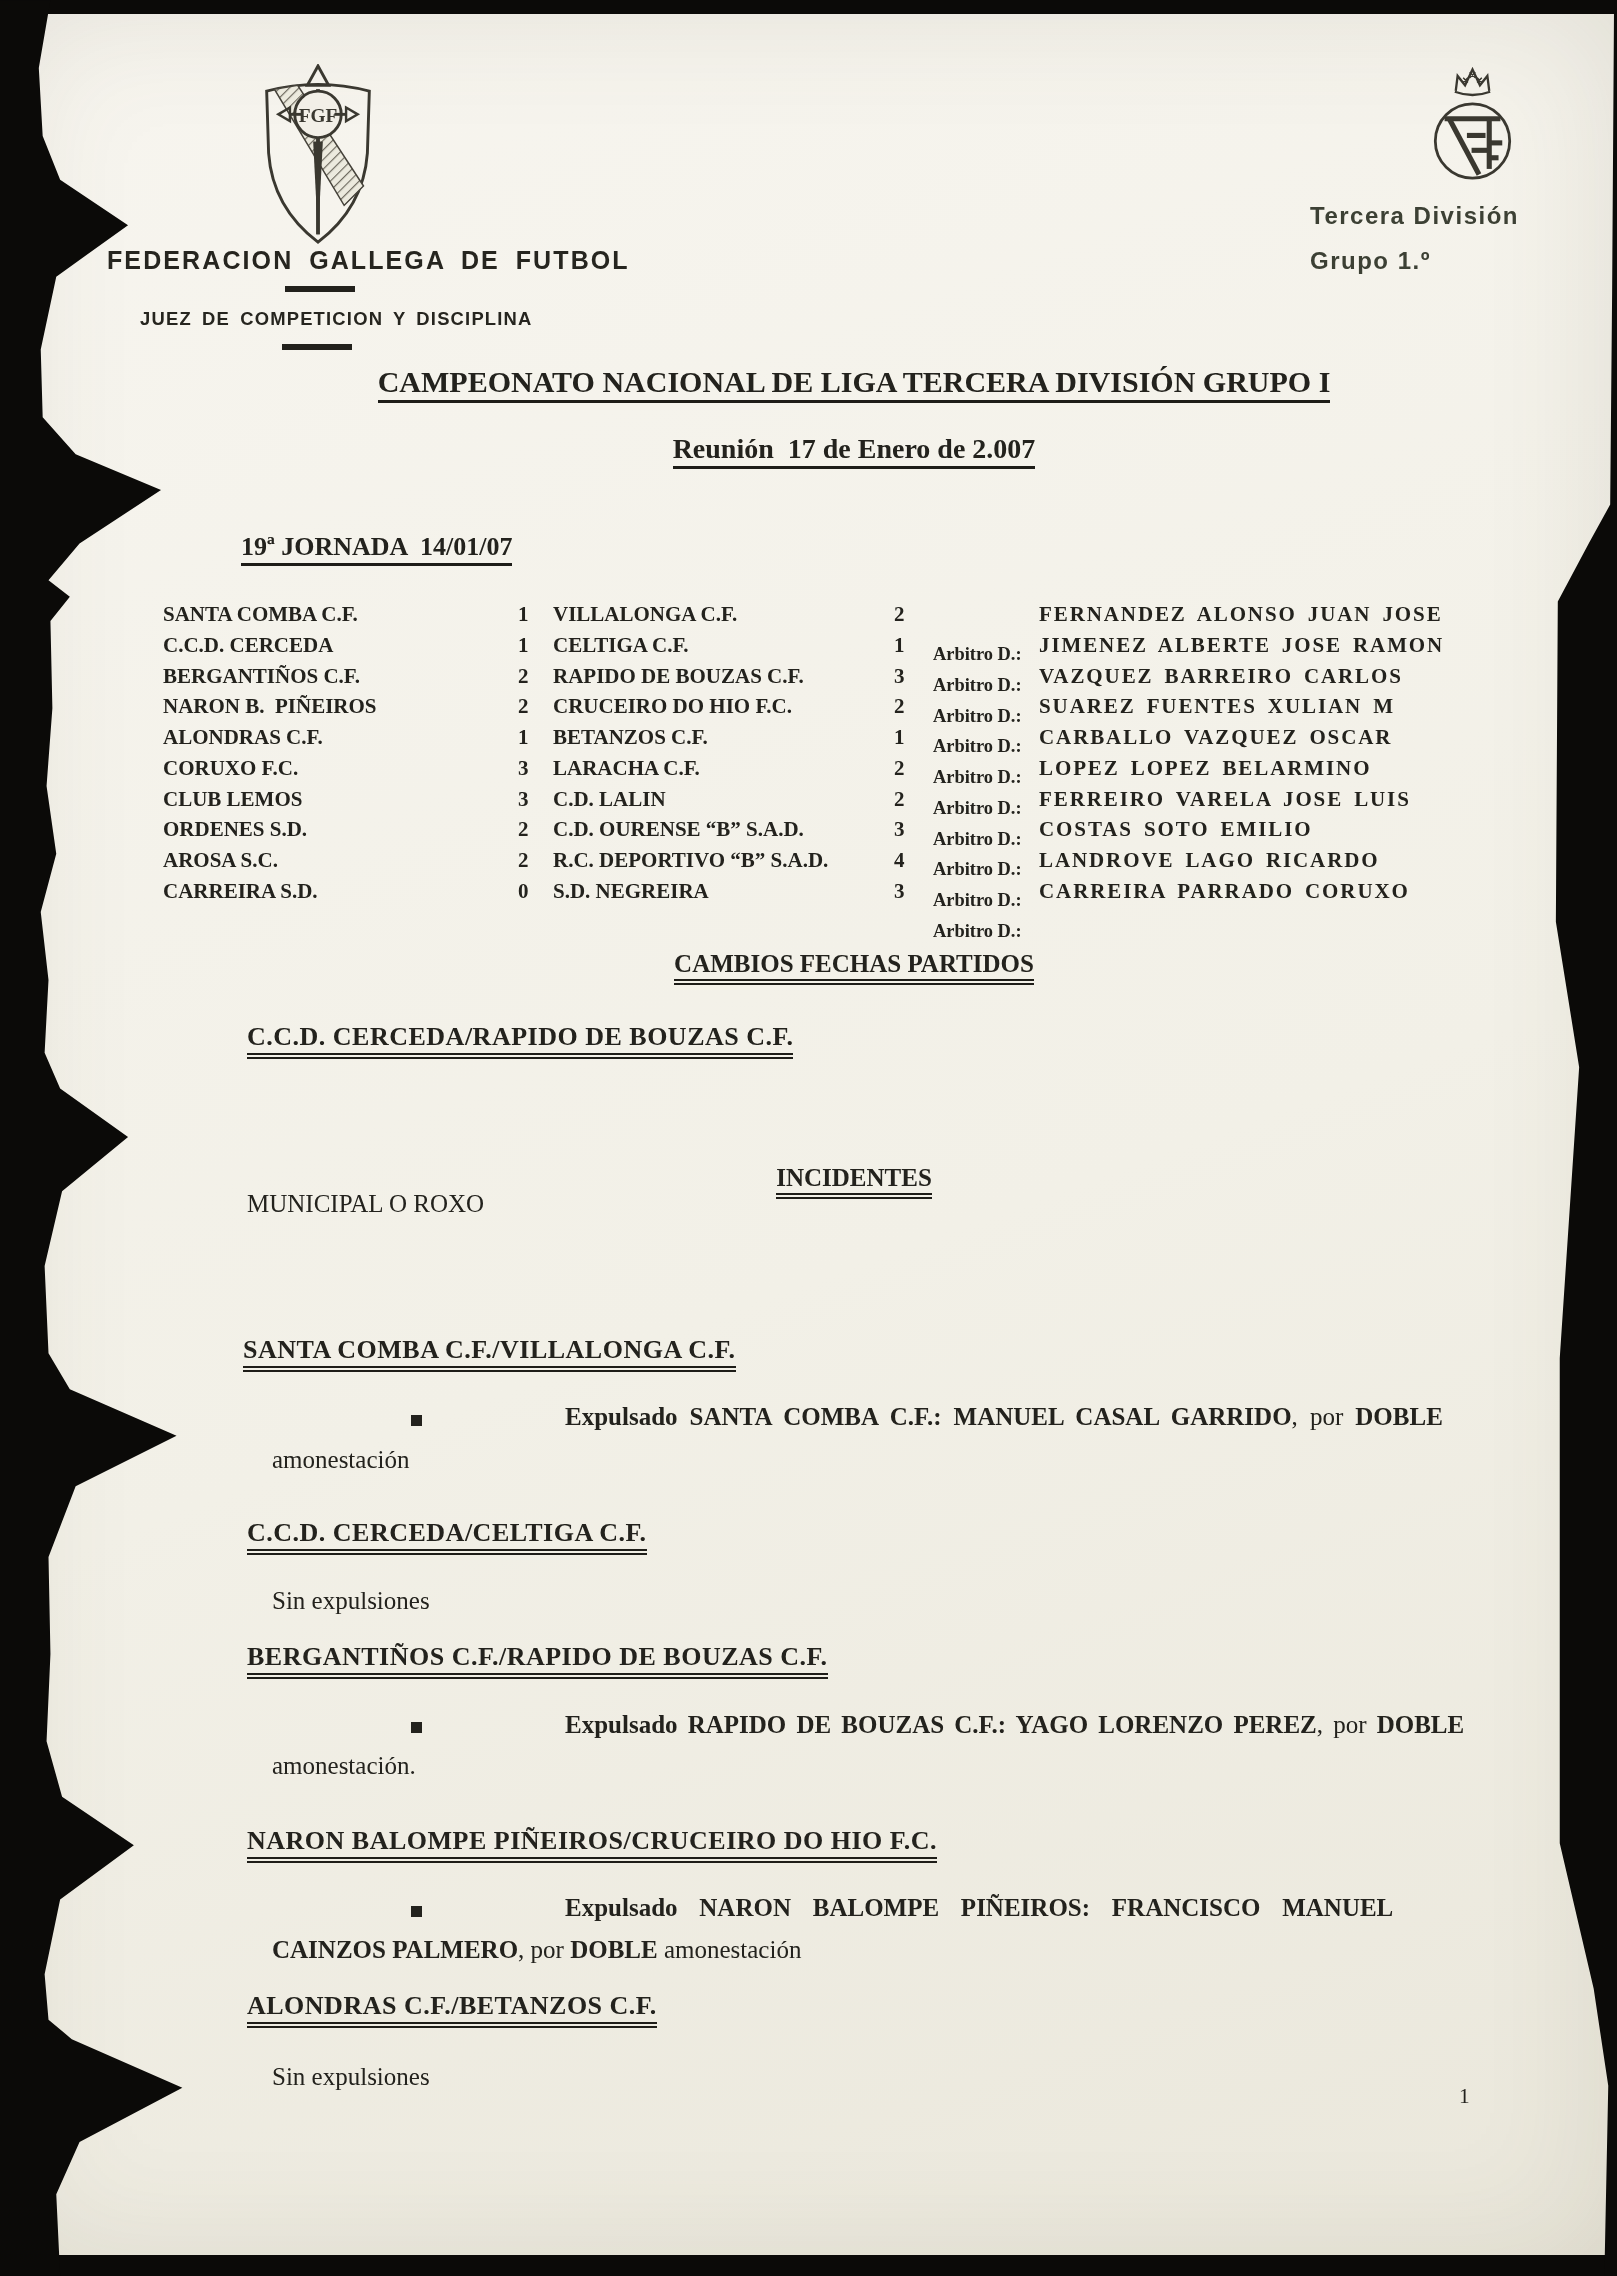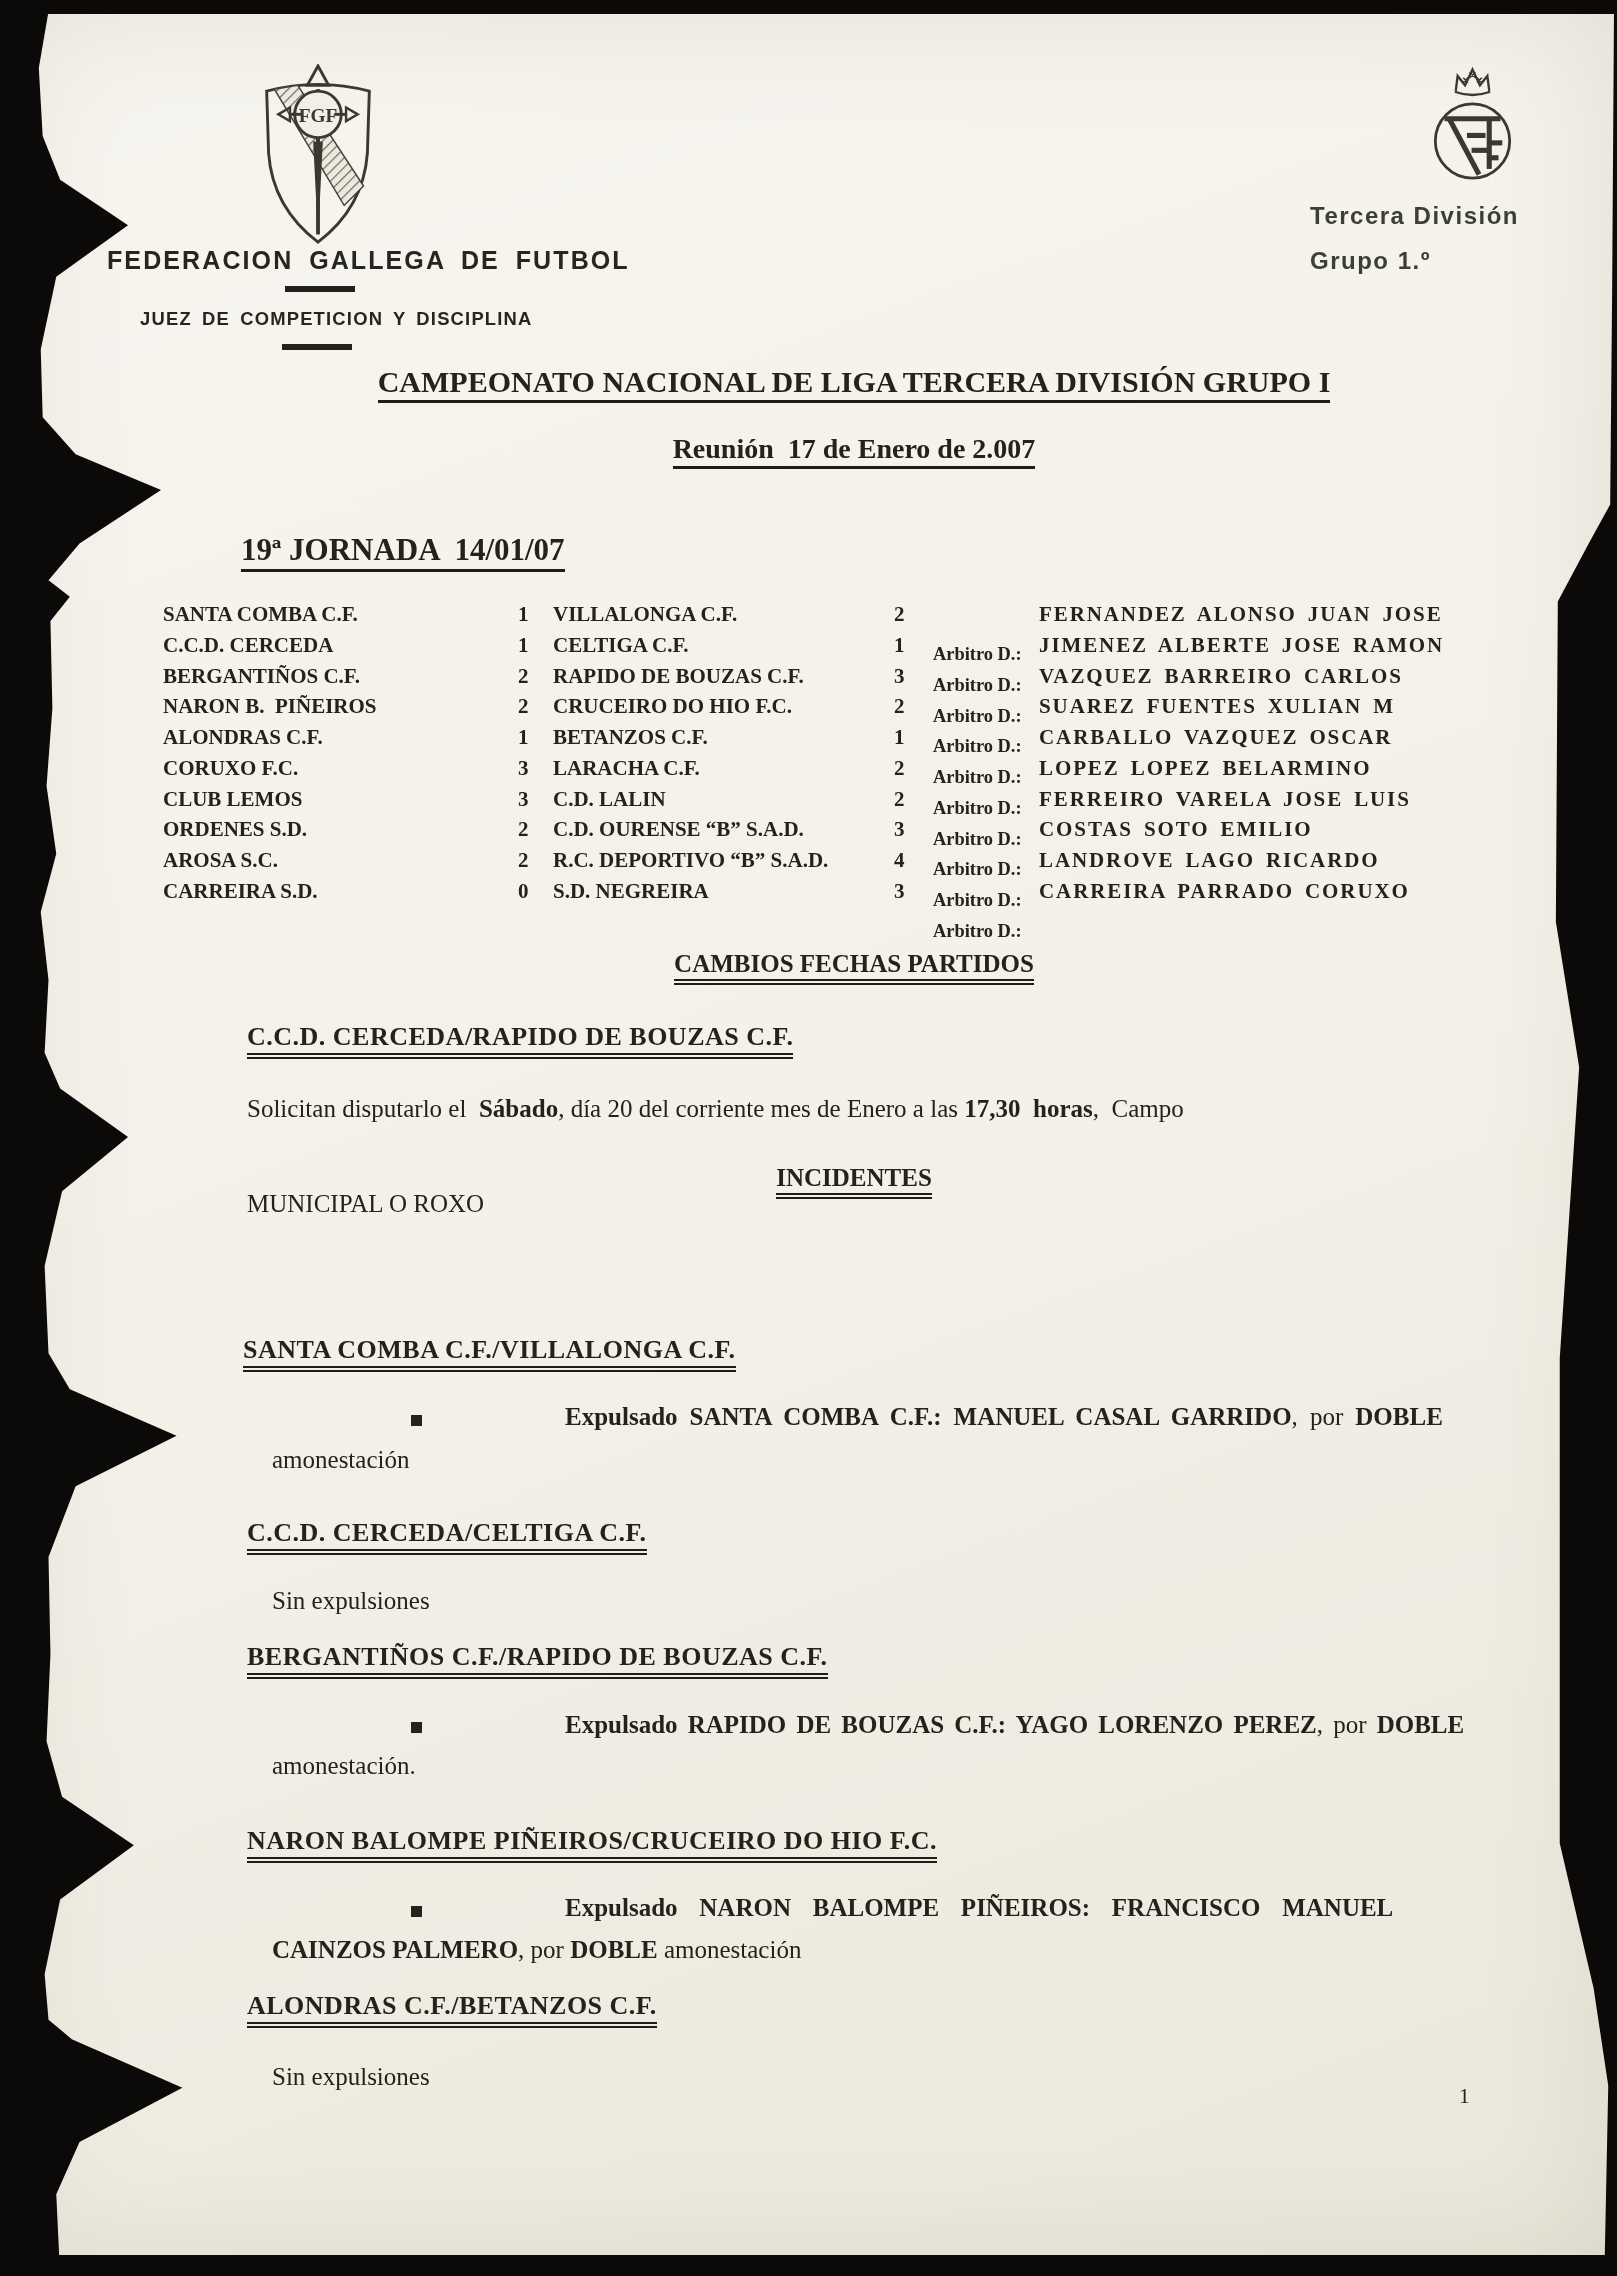--- a/index.html
+++ b/index.html
@@ -17,21 +17,21 @@
             font-size:25px;letter-spacing:2.1px;word-spacing:6.8px;color:#26251f;}
   .org-sub{font-family:"Liberation Sans","DejaVu Sans",sans-serif;font-weight:bold;
            font-size:18.4px;letter-spacing:1.2px;word-spacing:3.9px;color:#26251f;}
   .dash{height:5.8px;background:#22211c;}
   .div-label{font-family:"Liberation Sans","DejaVu Sans",sans-serif;font-weight:bold;
              font-size:24px;letter-spacing:1.5px;color:#3c4034;}
   
   .center-wrap{left:165px;width:1378px;text-align:center;}
   .t-main{font-size:30px;font-weight:bold;}
   .t-meet{font-size:28px;font-weight:bold;}
-  .t-jorn{font-size:31px;font-weight:bold;}
+  .t-jorn{font-size:26px;font-weight:bold;}
   .u-solid{border-bottom:3.9px solid #1e1d18;padding-bottom:1px;display:inline-block;white-space:pre;}
   .u-double{border-bottom:6.8px double #1e1d18;padding-bottom:1px;display:inline-block;white-space:pre;}
   
   .res-row{position:absolute;left:163px;width:1417px;height:30px;font-weight:bold;}
   .res-row span{position:absolute;top:0;white-space:pre;}
   .c-home{left:0;font-size:21px;}
   .c-hs{left:355px;font-size:21px;}
   .c-away{left:390px;font-size:21px;}
   .c-as{left:731px;font-size:21px;}
   .c-reflab{left:770px;font-size:18.4px;top:1.9px !important;margin-top:40px;}
@@ -190,21 +190,20 @@
       <span class="c-reflab">Arbitro D.:</span>
       <span class="c-refname">CARREIRA PARRADO CORUXO</span>
   </div>
 
   <div class="abs center-wrap body-txt b" style="top:950px">
     <span class="u-double">CAMBIOS FECHAS PARTIDOS</span>
   </div>
   <div class="abs sec-head" style="left:247px;top:1022px">
     <span class="u-double">C.C.D. CERCEDA/RAPIDO DE BOUZAS C.F.</span>
   </div>
-  <div class="abs body-txt line" style="left:247px;top:1095px"><span>Solicitan disputarlo el  </span><span class="b">Sábado</span><span>, día 20 del corriente mes de Enero a las </span><span class="b">17,30  horas</span><span>,  Campo</span></div>
   <div class="abs body-txt line" style="left:247px;top:1190px">MUNICIPAL O ROXO</div>
 
   <div class="abs center-wrap body-txt b" style="top:1164px">
     <span class="u-double">INCIDENTES</span>
   </div>
 
   <div class="abs sec-head" style="left:243px;top:1335px">
     <span class="u-double">SANTA COMBA C.F./VILLALONGA C.F.</span>
   </div>
   <div class="abs bullet-sq" style="left:411px;top:1415px"></div>

